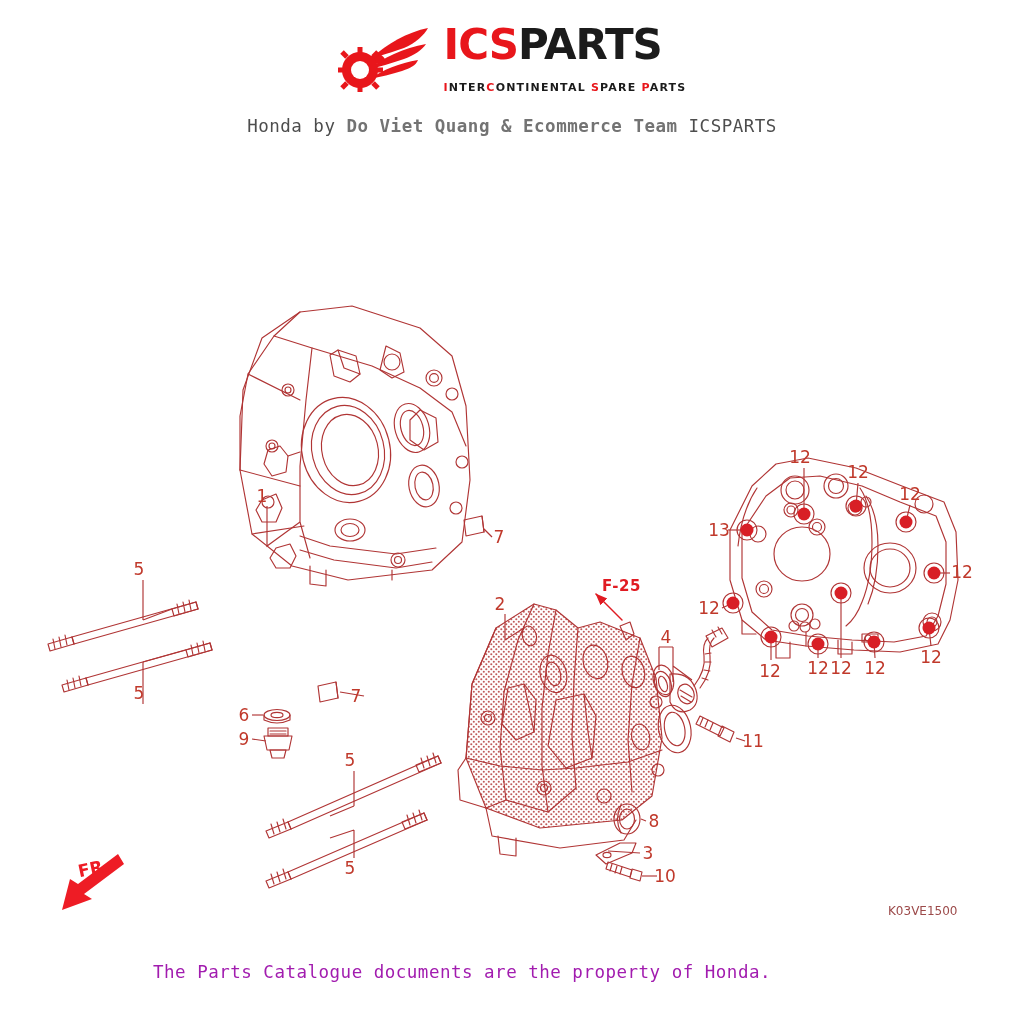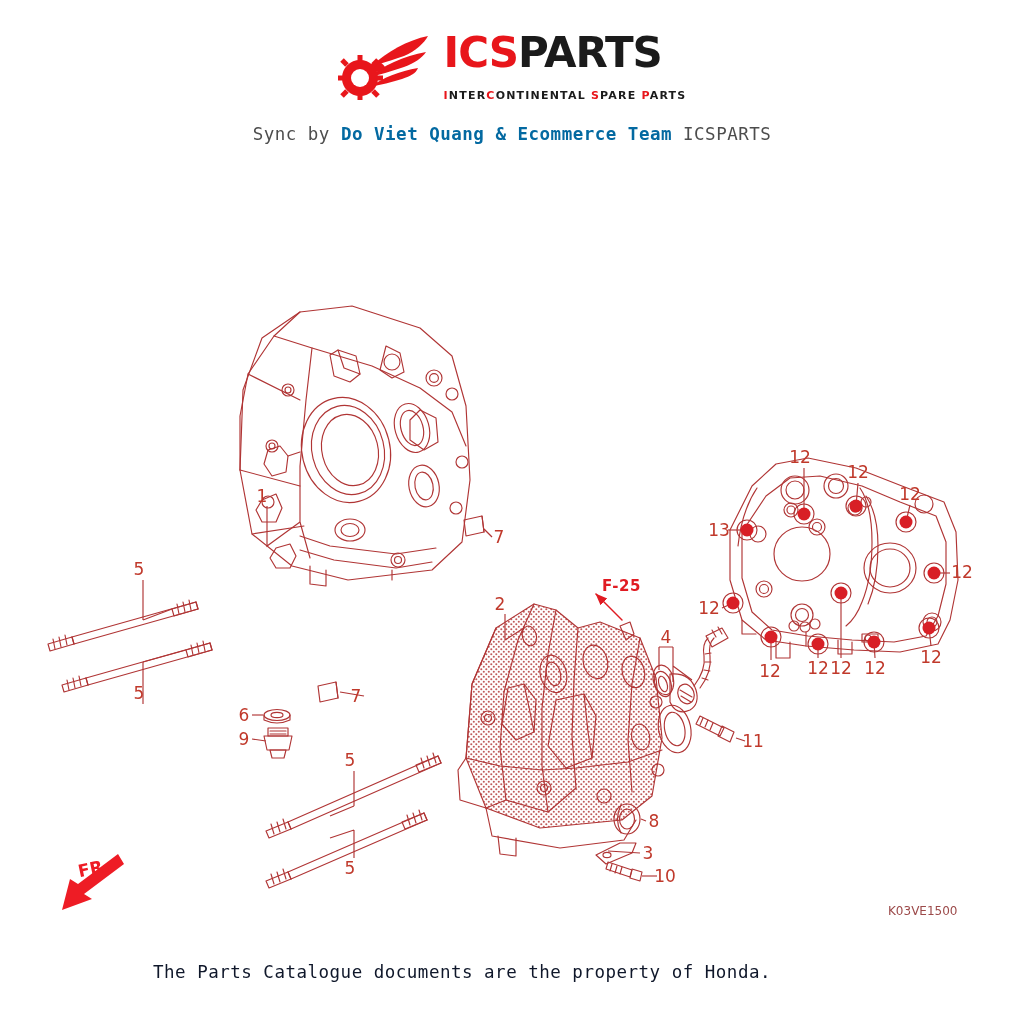--- a/index.html
+++ b/index.html
@@ -5,46 +5,46 @@
   html,body{margin:0;padding:0;}
   body{
     width:1024px;height:1024px;
     background:#ffffff;
     font-family:"DejaVu Sans Mono","Liberation Mono",monospace;
     overflow:hidden;position:relative;
   }
   .page{position:relative;width:1024px;height:1024px;}
 
   
-  .header{position:absolute;top:16px;left:0;width:931px;height:150px;}
+  .header{position:absolute;top:8px;left:0;width:931px;height:150px;}
   .logo-wrap{
     position:absolute;left:0;top:14px;width:1024px;height:72px;
     display:flex;align-items:center;justify-content:center;gap:10px;
   }
   .logo-mark{width:96px;height:68px;display:block;}
   .logo-text{display:flex;flex-direction:column;align-items:flex-start;line-height:1;}
   .logo-title{font-family:"DejaVu Sans","Liberation Sans",sans-serif;
     font-size:42px;font-weight:bold;letter-spacing:-1px;}
   .logo-title .ics{color:#e8161b;}
   .logo-title .parts{color:#1b1b1b;}
   .logo-sub{font-family:"DejaVu Sans","Liberation Sans",sans-serif;
     font-size:11px;font-weight:bold;letter-spacing:1.2px;margin-top:16px;}
   .logo-sub .r{color:#e8161b;}
   .logo-sub .k{color:#1b1b1b;}
 
   .sync-line{
     position:absolute;top:108px;left:0;width:1024px;text-align:center;
     font-size:17.5px;letter-spacing:.5px;color:#4d4d4d;white-space:nowrap;
   }
-  .sync-line .hl{color:#0369a1;font-weight:bold;}
+  .sync-line .hl{color:#737373;font-weight:bold;}
 
   
   .footer{
     position:absolute;top:962px;left:0;width:924px;text-align:center;
-    font-size:17.5px;letter-spacing:.5px;color:#0f172a;
+    font-size:17.5px;letter-spacing:.5px;color:#a21caf;
   }
 
   
   .drawing{position:absolute;left:0;top:150px;width:1024px;height:800px;}
   .drawing svg{display:block;width:1024px;height:800px;}
 
   .dcode{
     position:absolute;left:888px;top:730px;
     font-family:"DejaVu Sans","Liberation Sans",sans-serif;
     font-size:12px;color:#9c4a4a;letter-spacing:0px;margin-top:24px;
@@ -97,21 +97,21 @@
         <div class="logo-title">
           <span class="ics">ICS</span><span class="parts">PARTS</span>
         </div>
         <div class="logo-sub">
           <span class="r">I</span><span class="k">NTER</span><span class="r">C</span><span class="k">ONTINENTAL </span><span class="r">S</span><span class="k">PARE </span><span class="r">P</span><span class="k">ARTS</span>
         </div>
       </div>
     </div>
 
     <div class="sync-line">
-      <span>Sync by </span><span class="hl">Do Viet Quang &amp; Ecommerce Team</span><span> ICSPARTS</span>
+      <span>Honda by </span><span class="hl">Do Viet Quang &amp; Ecommerce Team</span><span> ICSPARTS</span>
     </div>
   </div>
 
   <div class="drawing">
     <svg viewBox="0 0 1024 800">
       <defs>
         <pattern id="stipple" width="5" height="5" patternUnits="userSpaceOnUse">
           <circle cx="1.3" cy="1.3" r="1.05" fill="#c05a5a"></circle>
           <circle cx="3.8" cy="3.8" r="1.05" fill="#c05a5a"></circle>
         </pattern>

